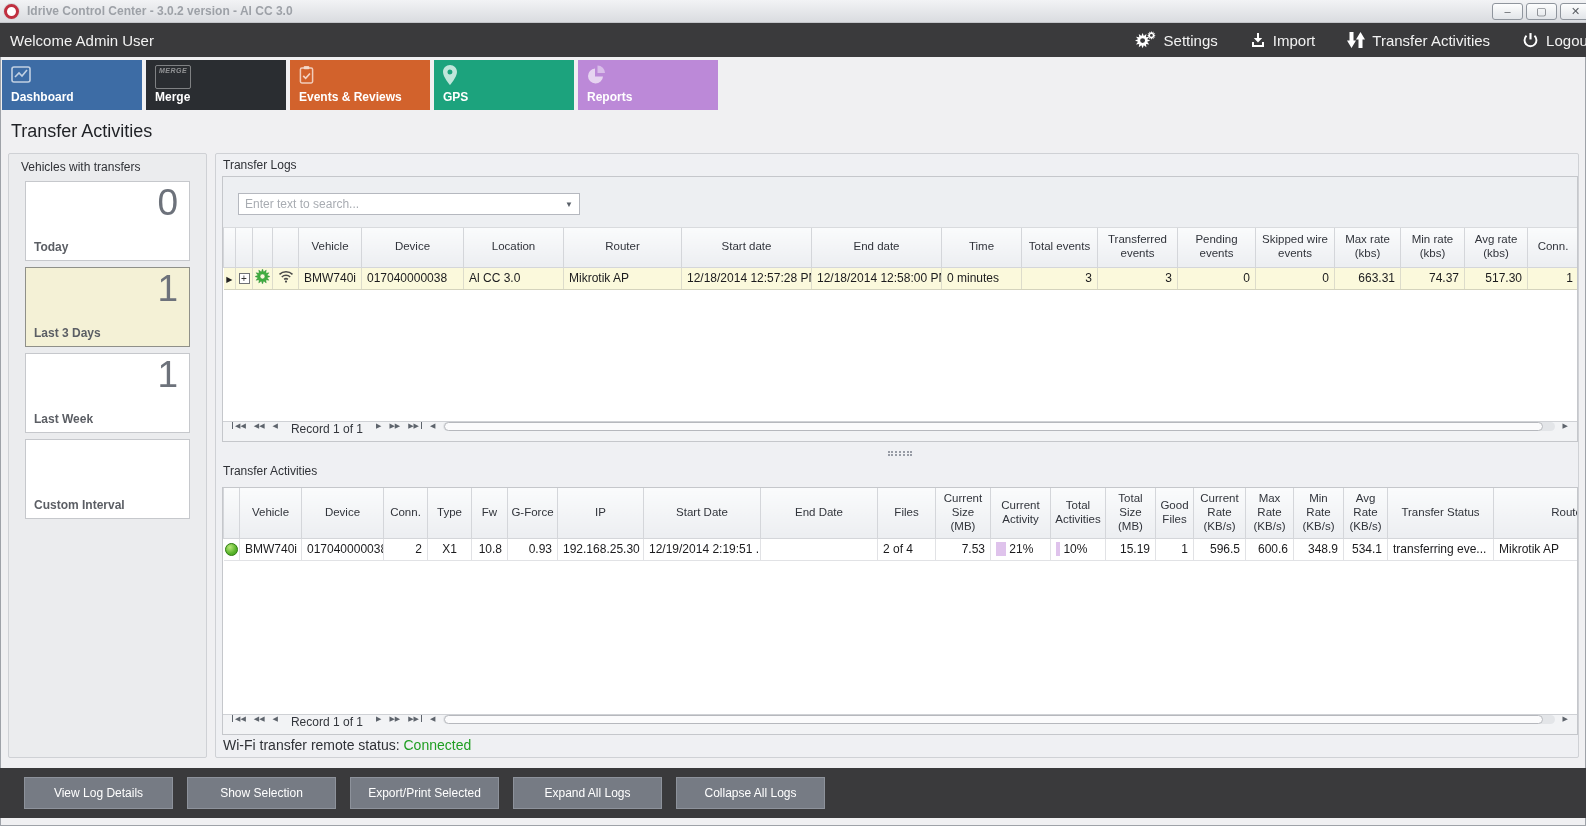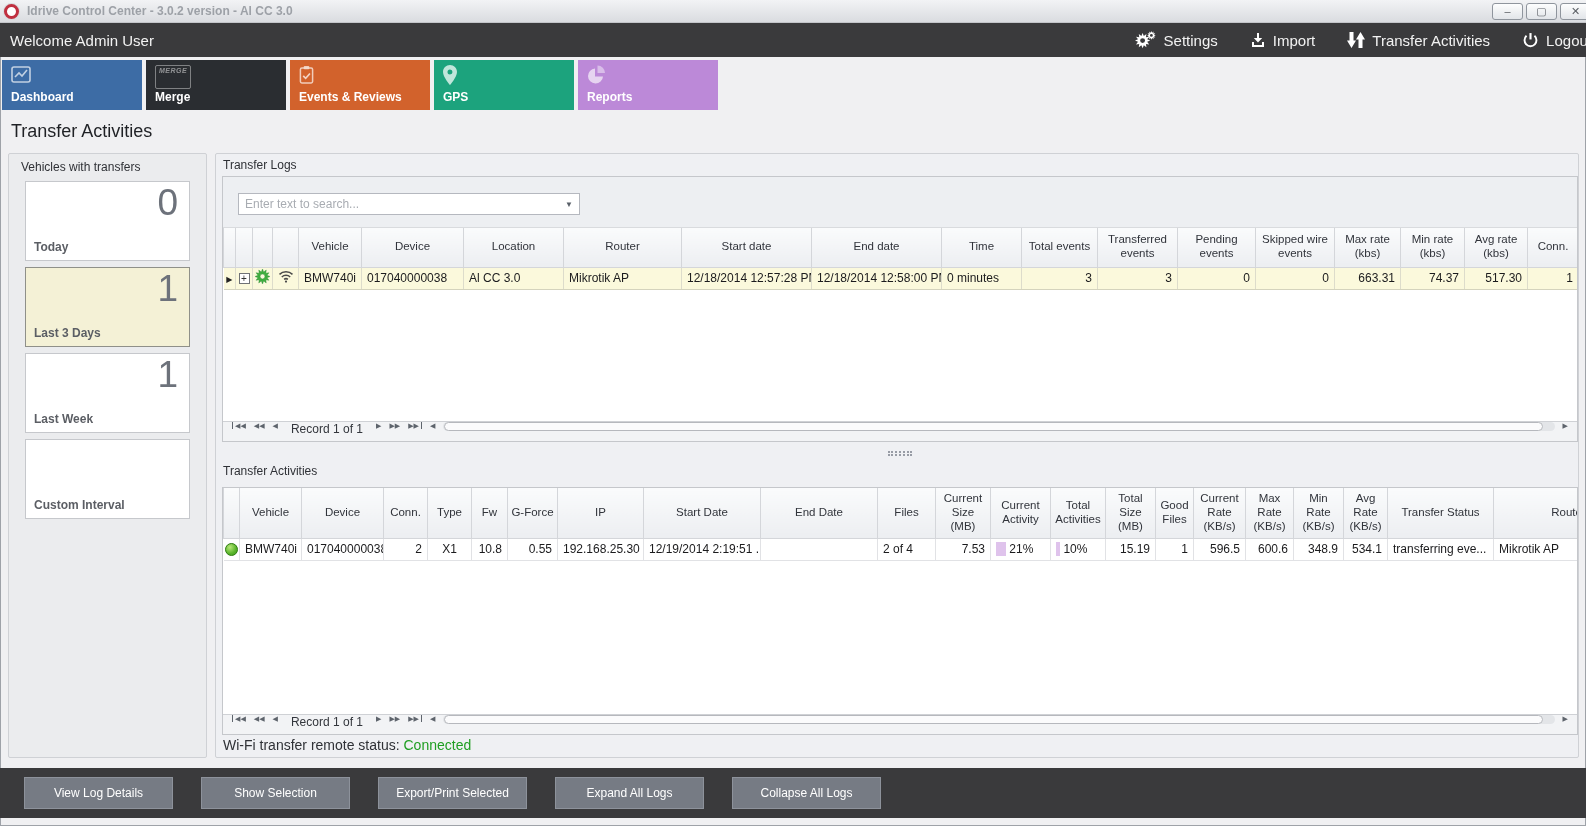--- a/index.html
+++ b/index.html
@@ -90,21 +90,21 @@
     border:1px solid #b6b8bd;border-radius:5px;box-sizing:border-box;}
   
   .splitter{position:absolute;top:450px;left:222px;width:1356px;height:6px;
     display:flex;align-items:center;justify-content:center;}
   .splitter-dots{width:24px;height:1px;border-top:2px dotted #989ca5;border-bottom:2px dotted #989ca5;}
   
   .status-line{position:absolute;left:223px;top:737px;font-size:14px;color:#2f3136;}
   .status-value{color:var(--status-connected,#1f9e22);}
   
   .footer{position:absolute;left:0;top:768px;width:100%;height:50px;background:var(--topbar-bg,#3a3a3c);
-    display:flex;align-items:center;gap:28px;padding-left:24px;box-sizing:border-box;}
+    display:flex;align-items:center;gap:14px;padding-left:24px;box-sizing:border-box;}
   .fbtn{width:147px;height:30px;background:#767b84;border:1px solid #8d929b;color:#fff;
     font-size:12px;display:flex;align-items:center;justify-content:center;white-space:nowrap;}
   .hiddefs{position:absolute;width:0;height:0;overflow:hidden;}
 </style>
 </head>
 <body>
 
 <svg class="hiddefs" aria-hidden="true">
     <defs>
   <path id="gearp" fill-rule="evenodd" d="M16 8L12.83 9.29 14.93 12 11.54 11.54 12 14.93 9.29 12.83 8 16 6.71 12.83 4 14.93 4.46 11.54 1.07 12 3.17 9.29 0 8 3.17 6.71 1.07 4 4.46 4.46 4 1.07 6.71 3.17 8 0 9.29 3.17 12 1.07 11.54 4.46 14.93 4 12.83 6.71ZM8 5.4a2.6 2.6 0 1 0 0 5.2 2.6 2.6 0 0 0 0-5.2Z"></path>
@@ -380,21 +380,21 @@
             <th>Transfer Status</th>
             <th>Router</th>
           </tr>
           <tr>
             <td class="icell"><span class="gdot"></span></td>
             <td class="al">BMW740i</td>
             <td class="al">017040000038</td>
             <td class="ar">2</td>
             <td class="ac">X1</td>
             <td class="ar">10.8</td>
-            <td class="ar">0.55</td>
+            <td class="ar">0.93</td>
             <td class="al">192.168.25.30</td>
             <td class="al">12/19/2014 2:19:51 ...</td>
             <td class="al"></td>
             <td class="al">2 of 4</td>
             <td class="ar">7.53</td>
             <td>
               <div class="pcell">
                 <span class="pfill" style="width:21%"></span>
                 <span>21%</span>
               </div>

